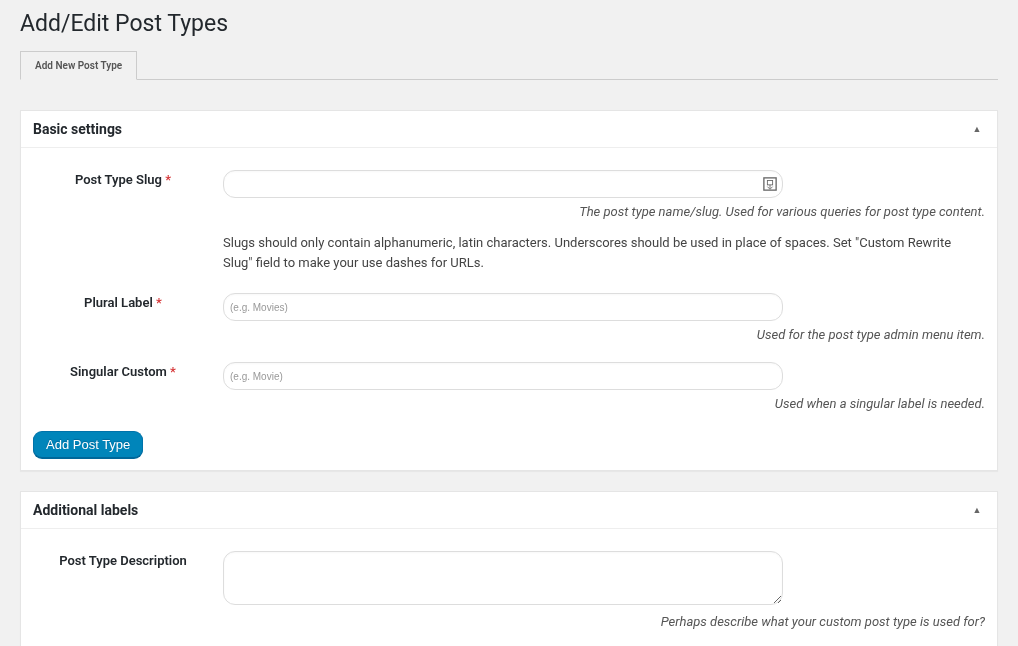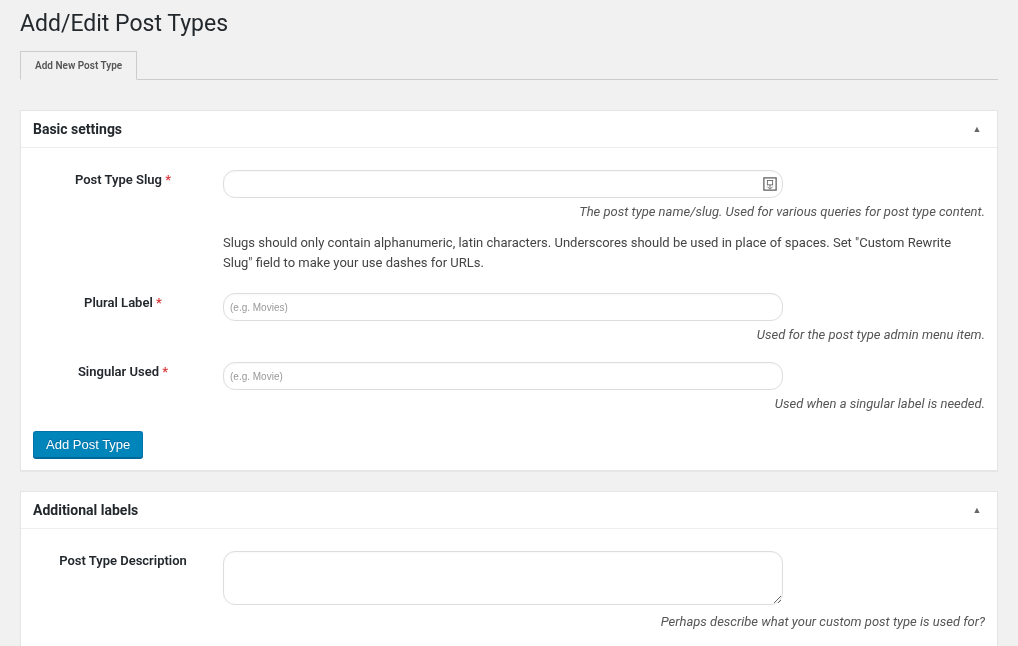--- a/index.html
+++ b/index.html
@@ -126,21 +126,21 @@
     line-height: 1.55;
   }
   .button-primary {
     display: inline-block;
     background: #0085ba;
     border: 1px solid #0073aa;
     border-bottom-color: #006799;
     color: #fff;
     font-size: 13px;
     padding: 5px 12px;
-    border-radius: 3px;
+    border-radius: 9px;
     cursor: pointer;
     text-shadow: 0 -1px 1px #006799;
     box-shadow: 0 1px 0 #006799;
     margin-top: 10px;
     text-align: right;
   }
   .input-with-icon {
     position: relative;
     display: inline-block;
     width: 560px;
@@ -206,21 +206,21 @@
               <span>Plural Label</span>
               <span class="required">*</span>
             </th>
             <td>
               <input type="text" class="regular-text" placeholder="(e.g. Movies)" style="">
               <span class="desc-italic">Used for the post type admin menu item.</span>
             </td>
           </tr>
           <tr>
             <th>
-              <span>Singular Used</span>
+              <span>Singular Custom</span>
               <span class="required">*</span>
             </th>
             <td>
               <input type="text" class="regular-text" placeholder="(e.g. Movie)" style="">
               <span class="desc-italic">Used when a singular label is needed.</span>
             </td>
           </tr>
         </tbody>
       </table>
       <button class="button-primary">Add Post Type</button>

